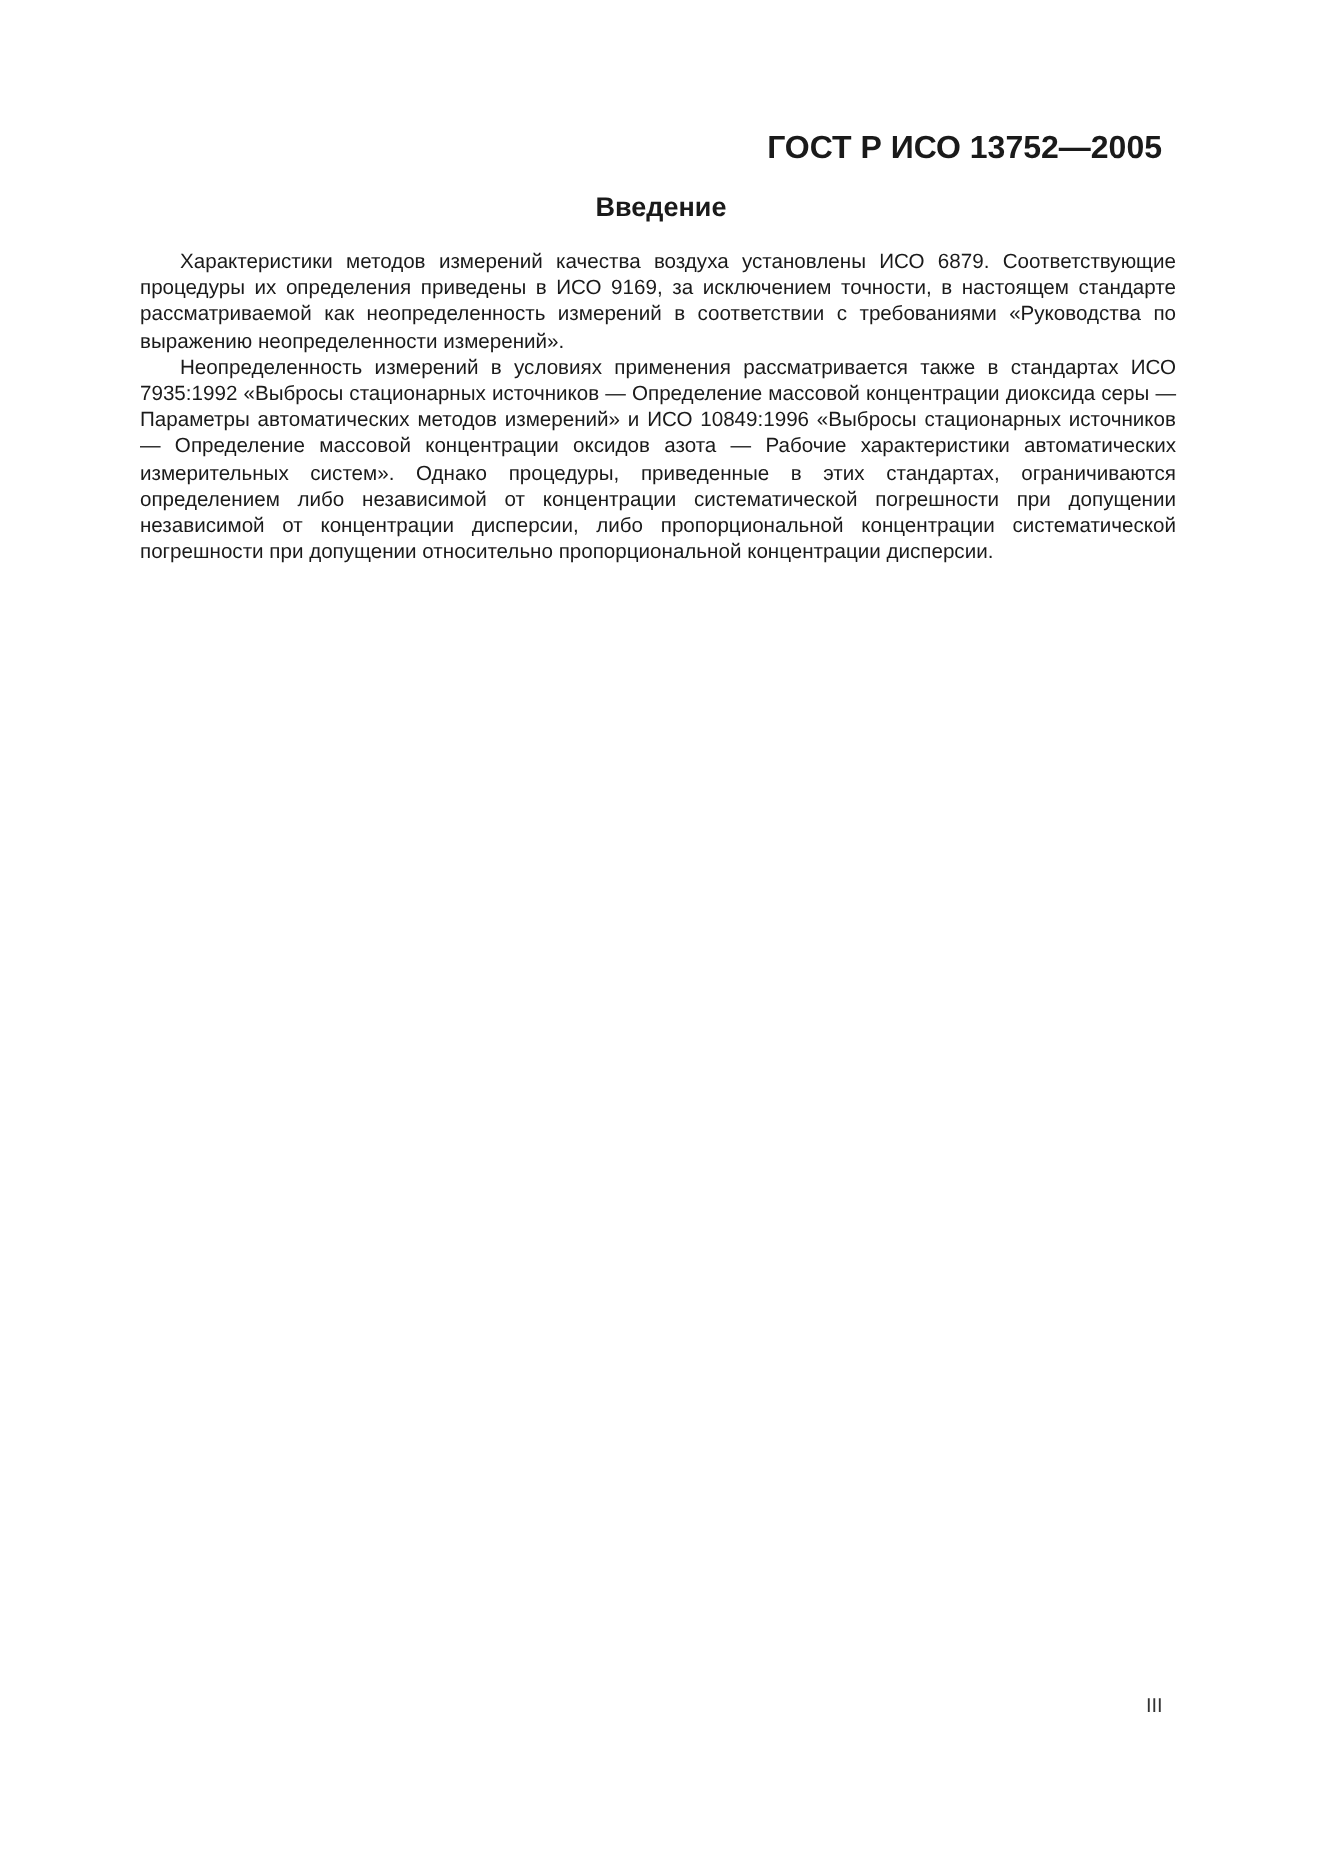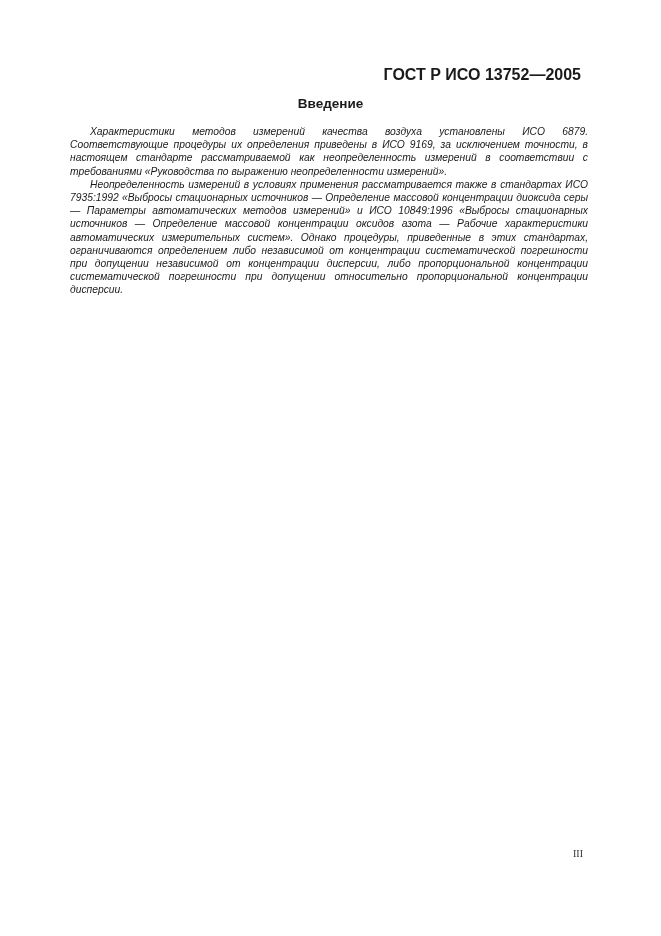--- a/index.html
+++ b/index.html
@@ -2,23 +2,23 @@
 <html><head>
   <meta charset="utf-8">
   <style>
     html, body { margin: 0; padding: 0; background: #ffffff; }
     body { width: 661px; height: 936px; position: relative; overflow: hidden;
            font-family: "Liberation Sans", sans-serif; color: #1a1a1a; }
     .header { position: absolute; top: 66px; right: 80px; font-weight: bold; font-size: 16px; }
     .title { position: absolute; top: 96px; left: 0; width: 661px; text-align: center;
              font-weight: bold; font-size: 13.5px; }
     .body-text { position: absolute; top: 125px; left: 70px; width: 518px; font-size: 10.3px;
-                 line-height: 13.2px; text-align: justify; font-style: italic; }
+                 line-height: 13.2px; text-align: justify; }
     .body-text p { margin: 0; text-indent: 20px; }
-    .page-num { position: absolute; top: 848px; left: 573px; font-family: Liberation Serif, serif;
+    .page-num { position: absolute; top: 848px; left: 573px; font-family: Liberation Sans, sans-serif;
                 font-size: 10px; color: #333; }
   </style>
 </head>
 <body>
 
 <div class="header">ГОСТ Р ИСО 13752—2005</div>
 
 <div class="title">Введение</div>
 
 <div class="body-text">

